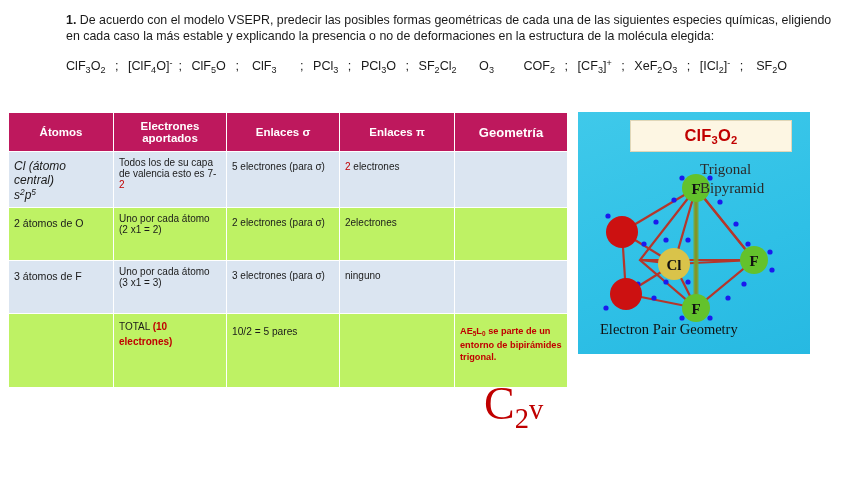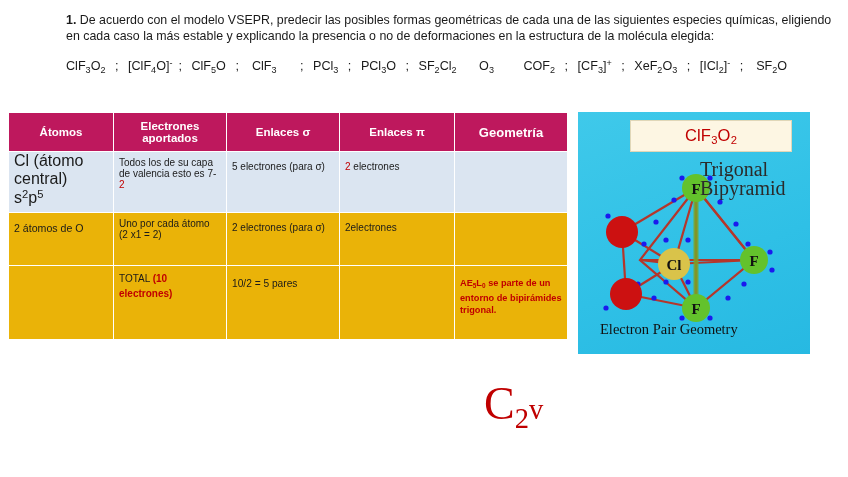--- a/index.html
+++ b/index.html
@@ -64,28 +64,28 @@
   .vsepr-table th.geom { font-size: 13px; }
   .vsepr-table td {
     font-size: 10px;
     color: #1a1a1a;
     padding: 5px 5px;
     border: 1px solid #ffffff;
     vertical-align: top;
     height: 38px;
   }
   .vsepr-table tr.row-a td { background: #dbe5f1; }
-  .vsepr-table tr.row-b td { background: #eab308; }
+  .vsepr-table tr.row-b td { background: #bef264; }
   .c1 { width: 96px; }
   .c2 { width: 104px; }
   .c3 { width: 104px; }
   .c4 { width: 106px; }
   .c5 { width: 104px; }
 
-  td.cell-central { font-size: 16px; padding-top: 0; }
+  td.cell-central { font-size: 12px; padding-top: 7px; font-style: italic; }
   td.cell-atoms { font-size: 10.6px; padding-top: 9px; }
   td.sigma, td.pi { text-align: left; padding-top: 9px; }
   .red { color: #c00000; }
   .total-cell { font-size: 12px; padding-top: 10px; line-height: 15px; }
   .total-cell .red { font-weight: bold; }
   td.sigma-total { text-align: left; font-size: 10.2px; padding-top: 12px; }
   td.geom-note {
     font-size: 9.2px;
     color: #c00000;
     font-weight: bold;
@@ -118,31 +118,31 @@
     width: 160px;
     height: 30px;
     background: #fdf6e3;
     border: 1px solid #e0d7b8;
     display: flex;
     align-items: center;
     justify-content: center;
   }
   .label-box .lbl {
     color: #c00000;
-    font-weight: normal;
+    font-weight: bold;
     font-size: 16.5px;
     letter-spacing: 0.2px;
   }
   .label-box .lbl sub { font-size: 0.68em; vertical-align: -0.3em; }
   .trig-text {
     position: absolute;
     left: 122px;
     top: 48px;
     color: #2b2b2b;
-    font-size: 20px;
+    font-size: 15px;
     line-height: 19px;
     font-family: "Liberation Serif", serif;
   }
   .epg-text {
     position: absolute;
     left: 22px;
     bottom: 16px;
     color: #111111;
     font-size: 14.5px;
     font-family: "Liberation Serif", serif;
@@ -211,20 +211,27 @@
       <td class="pi">
         <span class="red">2</span><span> electrones</span>
       </td>
       <td></td>
     </tr>
     <tr class="row-b">
       <td class="cell-atoms">2 átomos de O</td>
       <td>Uno por cada átomo (2 x1 = 2)</td>
       <td class="sigma">2 electrones (para σ)</td>
       <td class="pi">2electrones</td>
+      <td></td>
+    </tr>
+    <tr class="row-a">
+      <td class="cell-atoms">3 átomos de F</td>
+      <td>Uno por cada átomo (3 x1 = 3)</td>
+      <td class="sigma">3 electrones (para σ)</td>
+      <td class="pi">ninguno</td>
       <td></td>
     </tr>
     <tr class="row-b">
       <td class="tall"></td>
       <td class="tall total-cell">
         <span>TOTAL </span><span class="red">(10 electrones)</span>
       </td>
       <td class="tall sigma-total">10/2 = 5 pares</td>
       <td class="tall"></td>
       <td class="tall geom-note">

